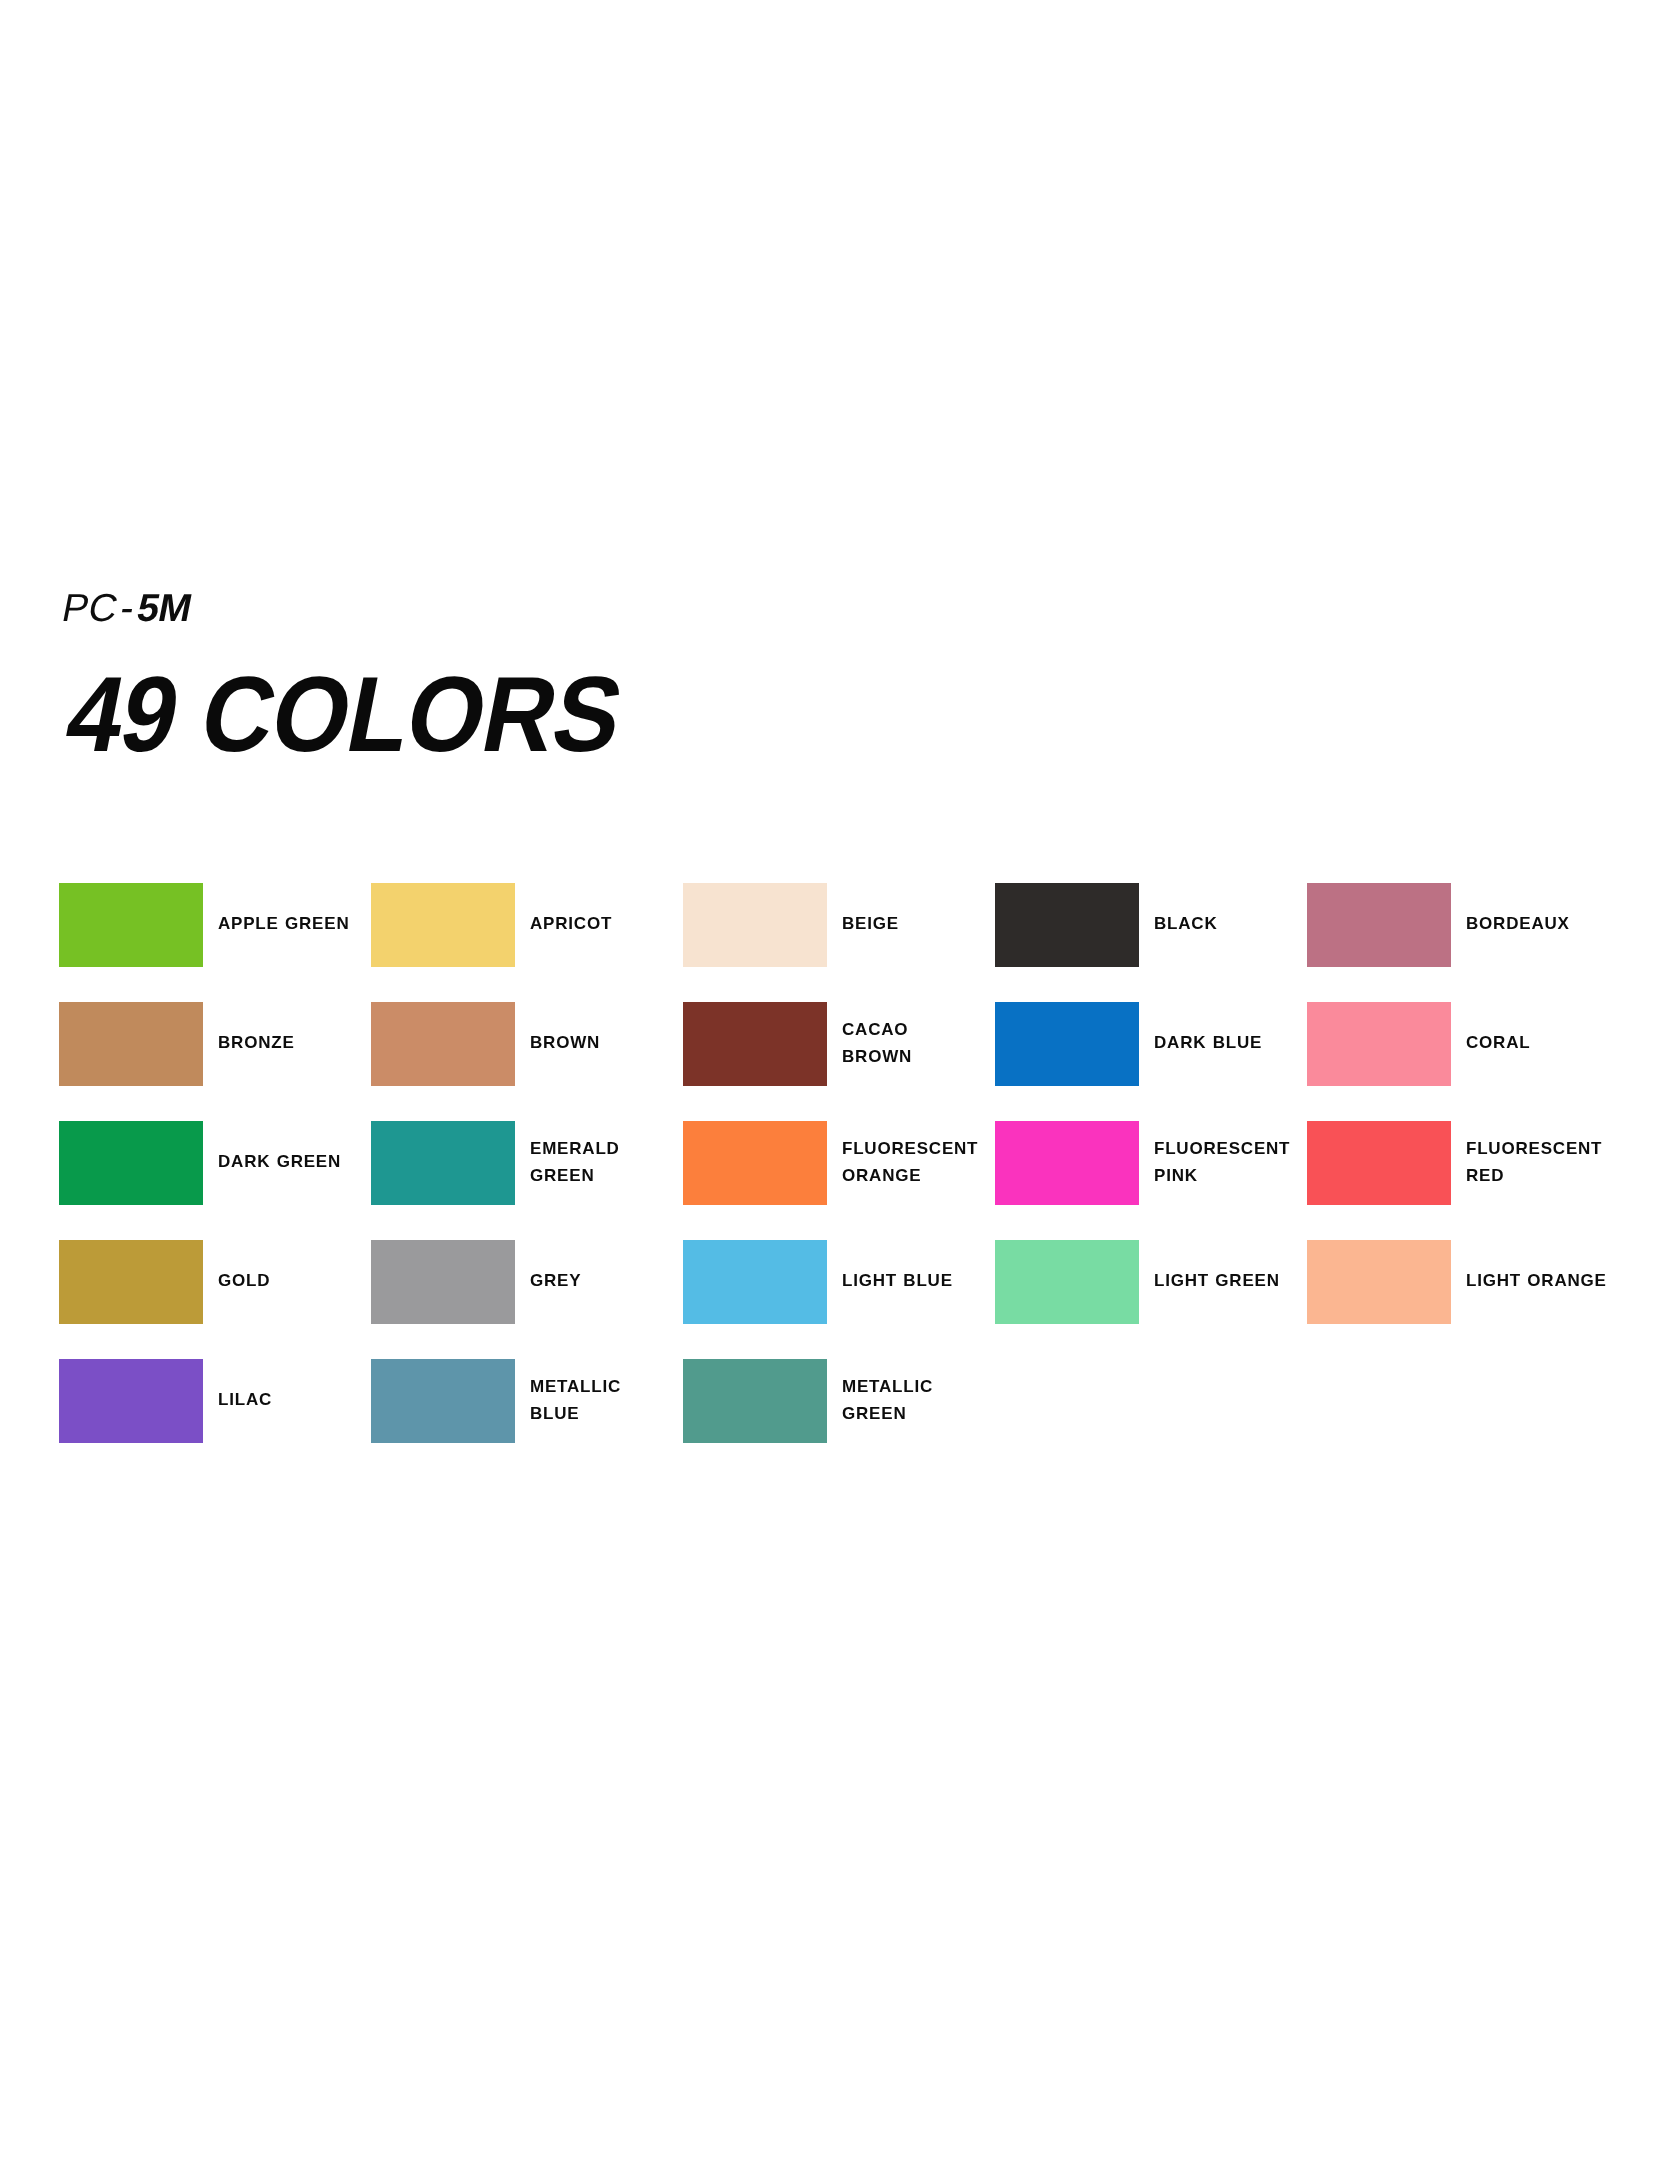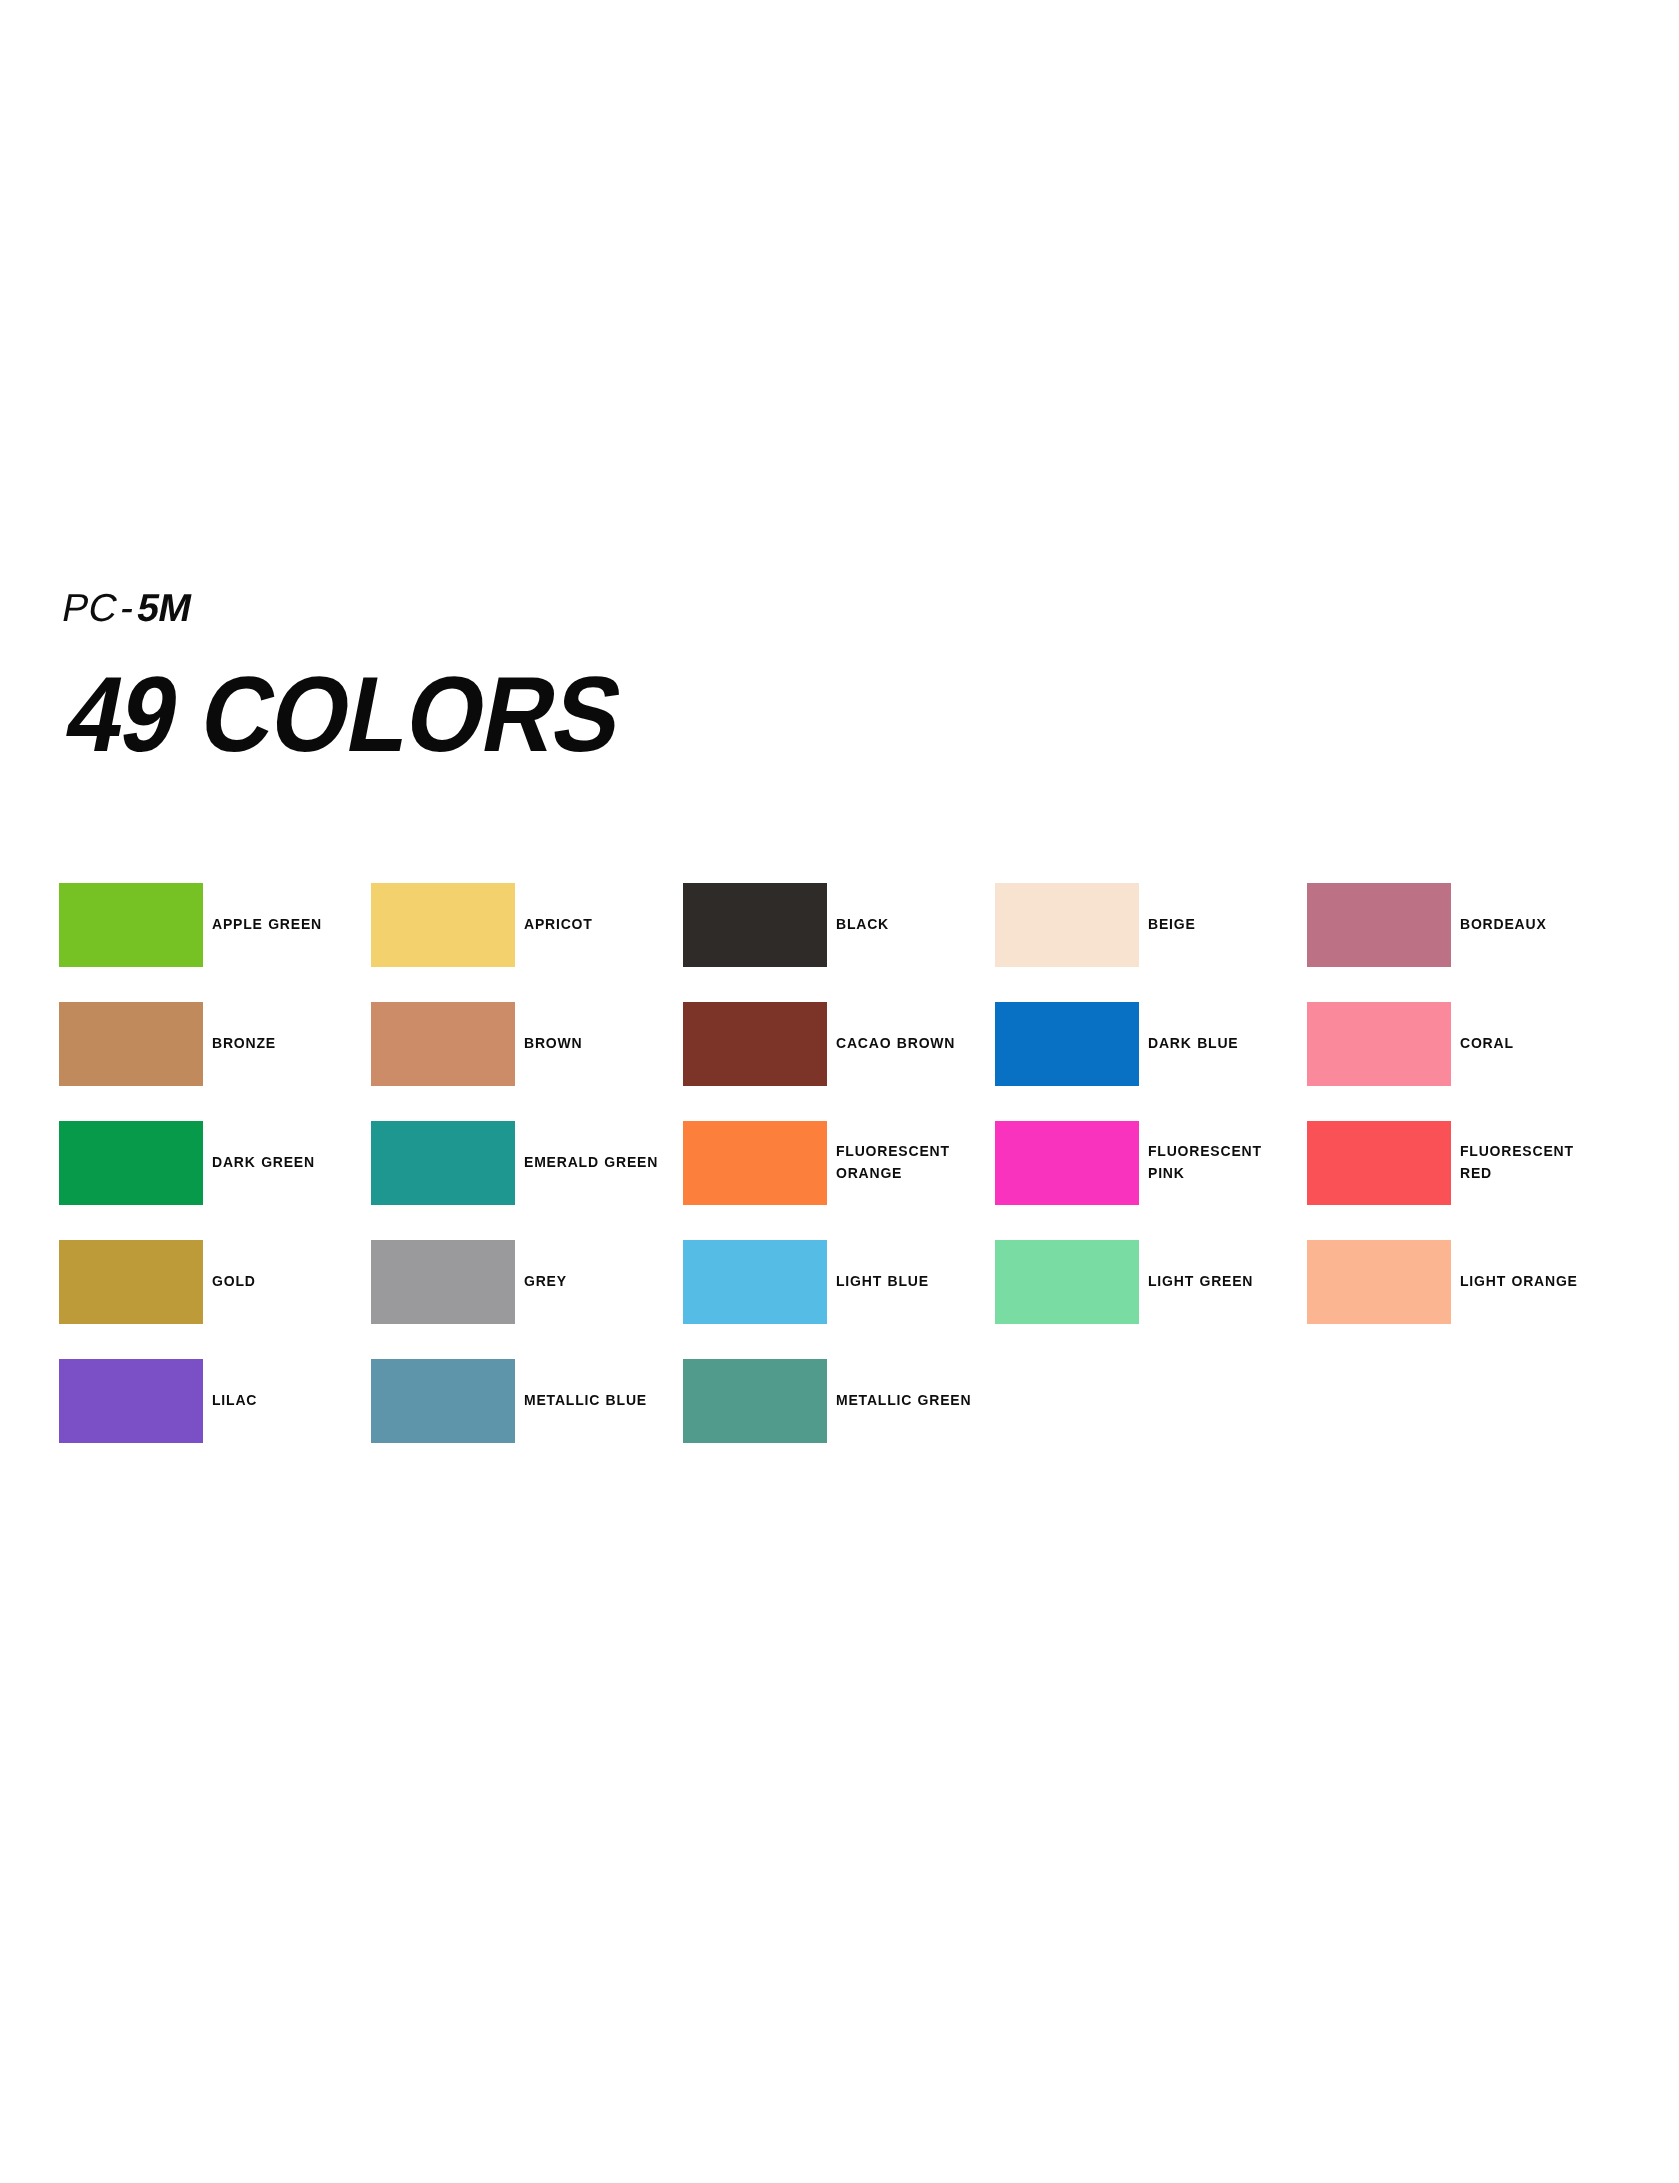--- a/index.html
+++ b/index.html
@@ -86,25 +86,25 @@
 
   .swatch-chip {
     width: 144px;
     height: 84px;
     flex: 0 0 144px;
   }
 
   .swatch-label {
     font-family: "Liberation Sans", sans-serif;
     font-weight: 700;
-    font-size: 14px;
+    font-size: 17px;
     line-height: 1.55;
     letter-spacing: 0.8px;
     color: #0d0d0d;
-    padding-left: 9px;
+    padding-left: 15px;
     width: 156px;
     text-transform: uppercase;
     word-spacing: 0.8px;
   }
 </style>
 </head>
 <body>
 
 <div class="page">
 
@@ -118,28 +118,28 @@
   <div class="grid">
       <div class="swatch-item">
         <div class="swatch-chip" style="background-color: rgb(118, 193, 36);"></div>
         <div class="swatch-label">APPLE GREEN</div>
       </div>
       <div class="swatch-item">
         <div class="swatch-chip" style="background-color: rgb(243, 210, 109);"></div>
         <div class="swatch-label">APRICOT</div>
       </div>
       <div class="swatch-item">
+        <div class="swatch-chip" style="background-color: rgb(247, 227, 208);"></div>
+        <div class="swatch-label">BEIGE</div>
+      </div>
+      <div class="swatch-item">
         <div class="swatch-chip" style="background-color: rgb(46, 43, 41);"></div>
         <div class="swatch-label">BLACK</div>
       </div>
       <div class="swatch-item">
-        <div class="swatch-chip" style="background-color: rgb(247, 227, 208);"></div>
-        <div class="swatch-label">BEIGE</div>
-      </div>
-      <div class="swatch-item">
         <div class="swatch-chip" style="background-color: rgb(188, 113, 132);"></div>
         <div class="swatch-label">BORDEAUX</div>
       </div>
       <div class="swatch-item">
         <div class="swatch-chip" style="background-color: rgb(192, 138, 92);"></div>
         <div class="swatch-label">BRONZE</div>
       </div>
       <div class="swatch-item">
         <div class="swatch-chip" style="background-color: rgb(203, 140, 103);"></div>
         <div class="swatch-label">BROWN</div>

